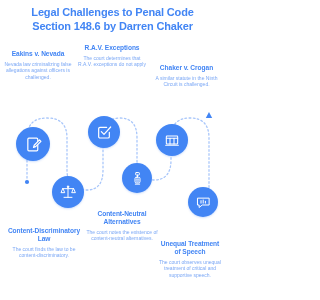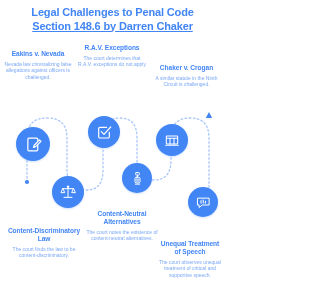--- a/index.html
+++ b/index.html
@@ -16,21 +16,21 @@
   
   .title{
     position:absolute;top:6px;left:0;width:225px;
     text-align:center;
     color:#4285f4;
     font-size:11px;
     font-weight:bold;
     line-height:13.5px;
     letter-spacing:-0.15px;
   }
-  .title .l2{display:block;text-decoration:underline;}
+  .title .l2{display:block;}
 
   
   .step-text{position:absolute;text-align:center;}
   .step-title{
     color:#4285f4;
     font-weight:bold;
     font-size:6.6px;
     line-height:8px;
     letter-spacing:-0.05px;
     margin:0 0 3px 0;

